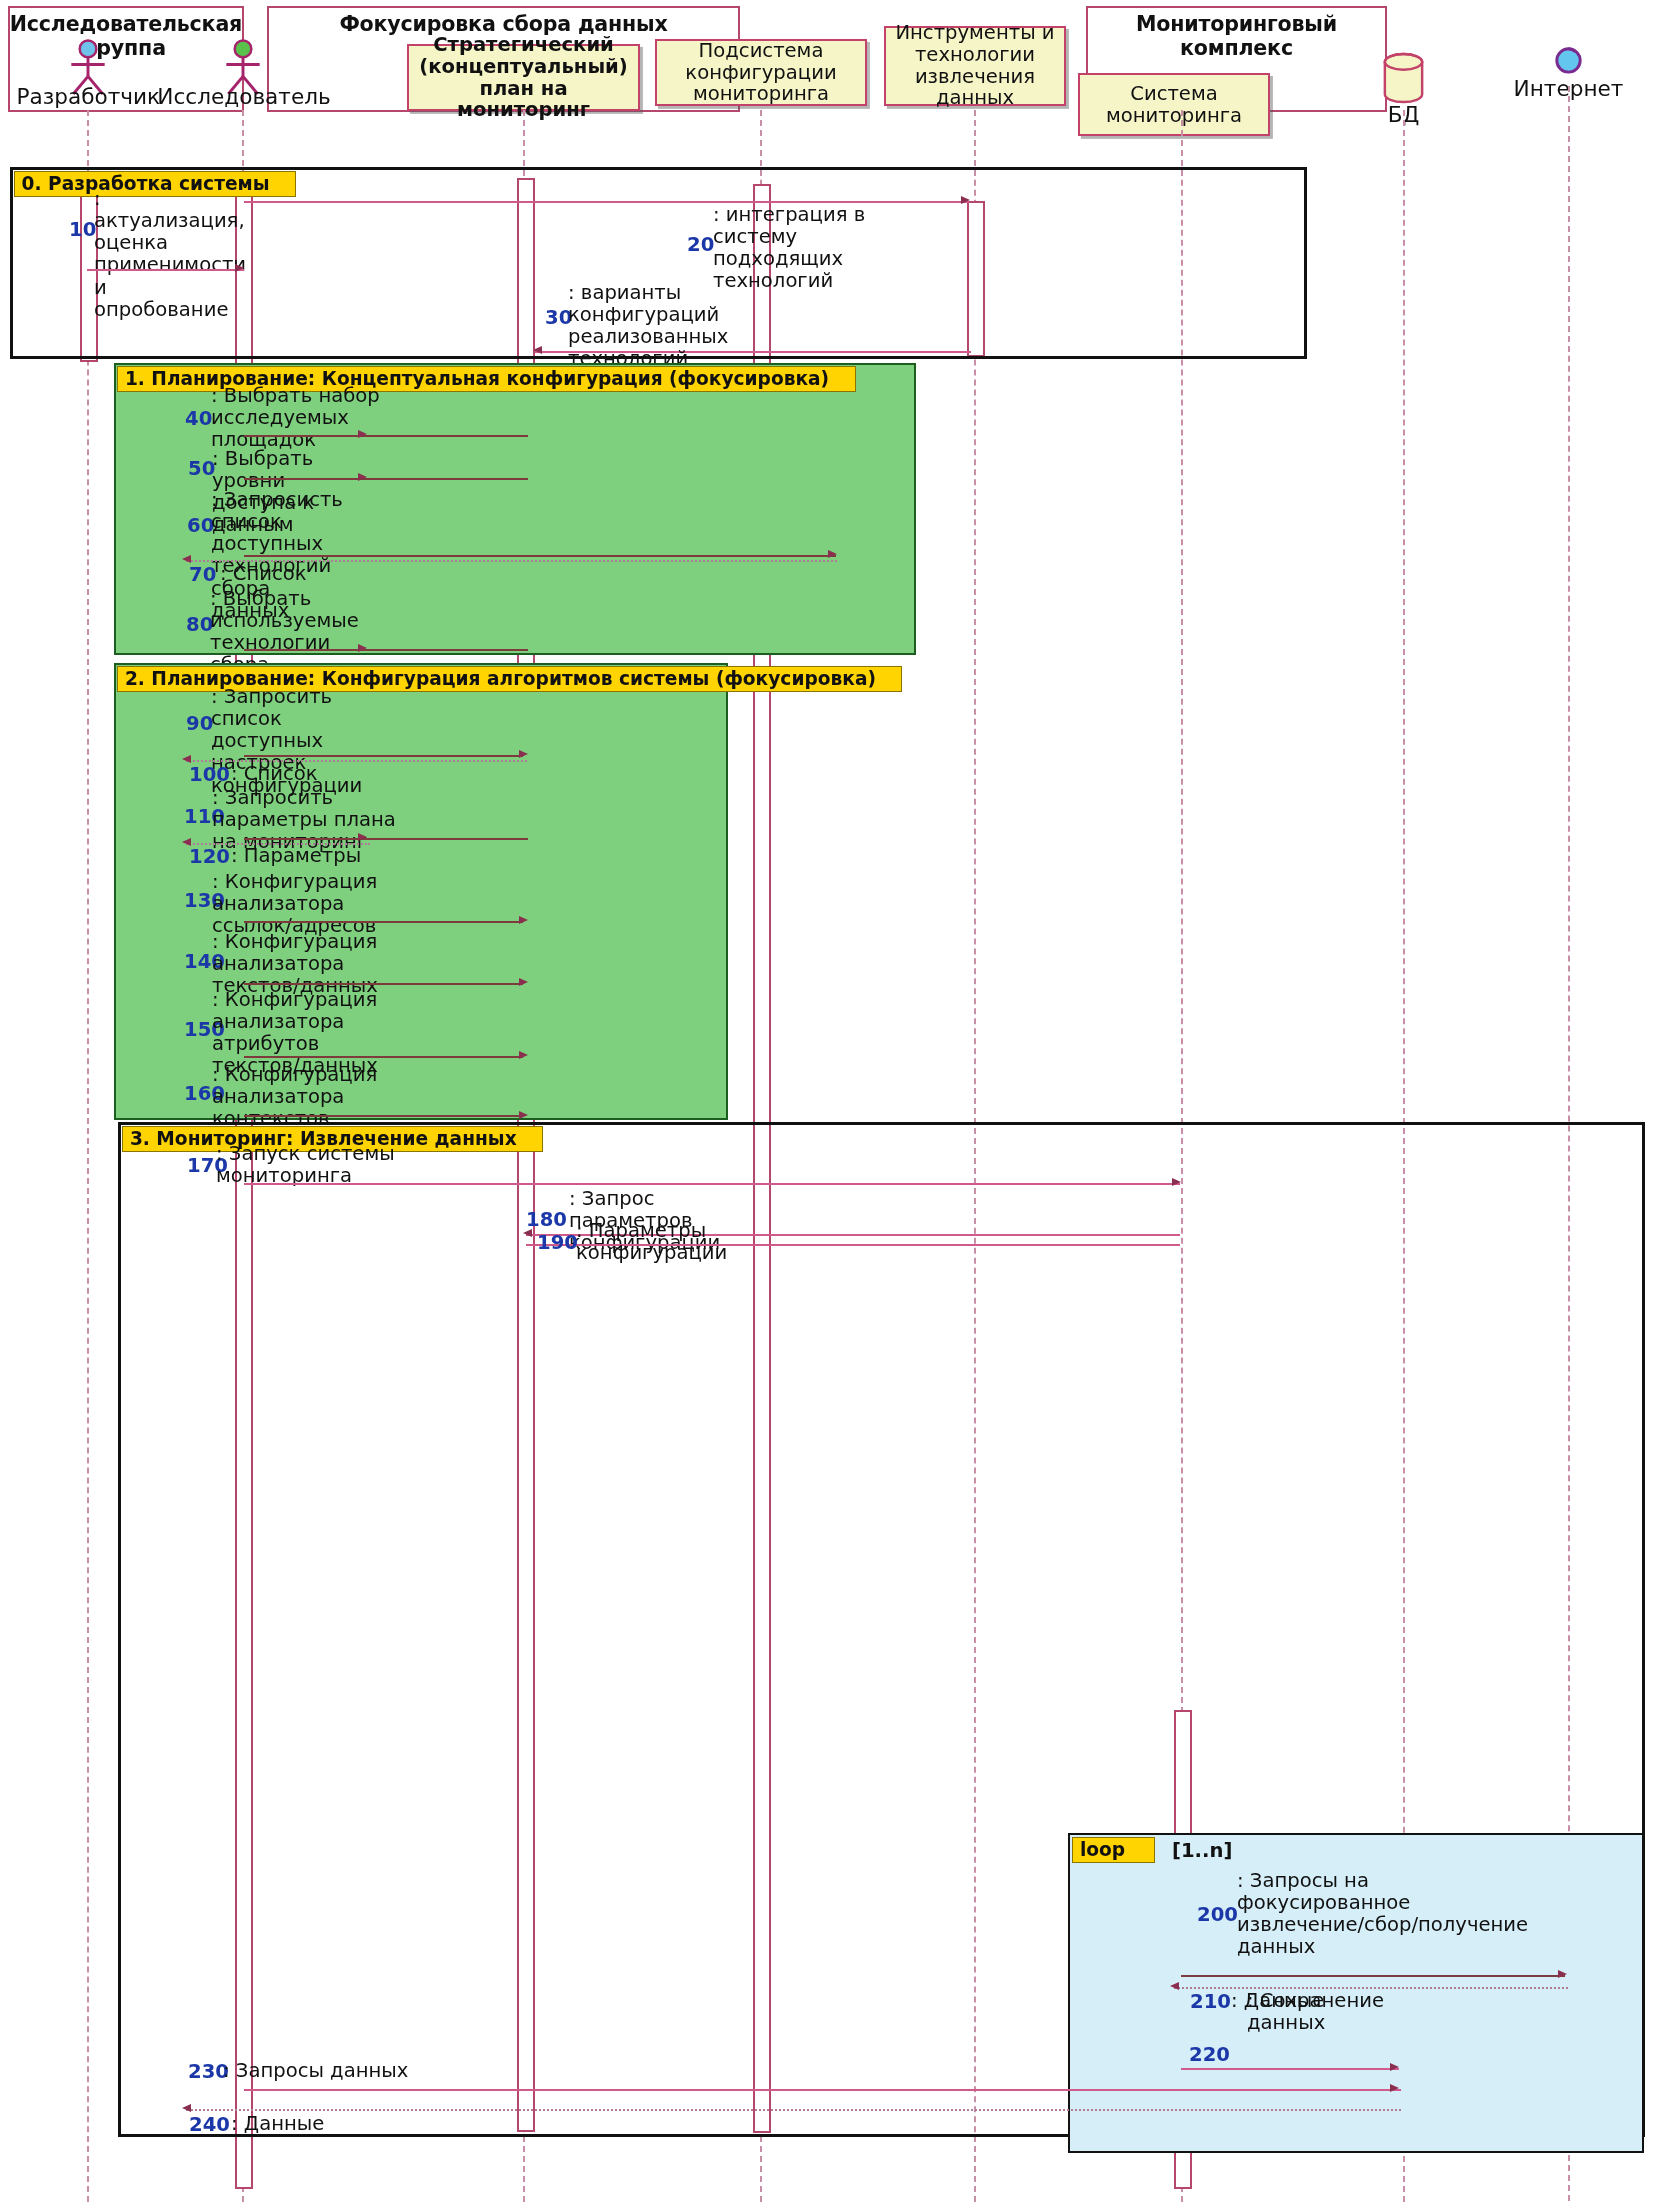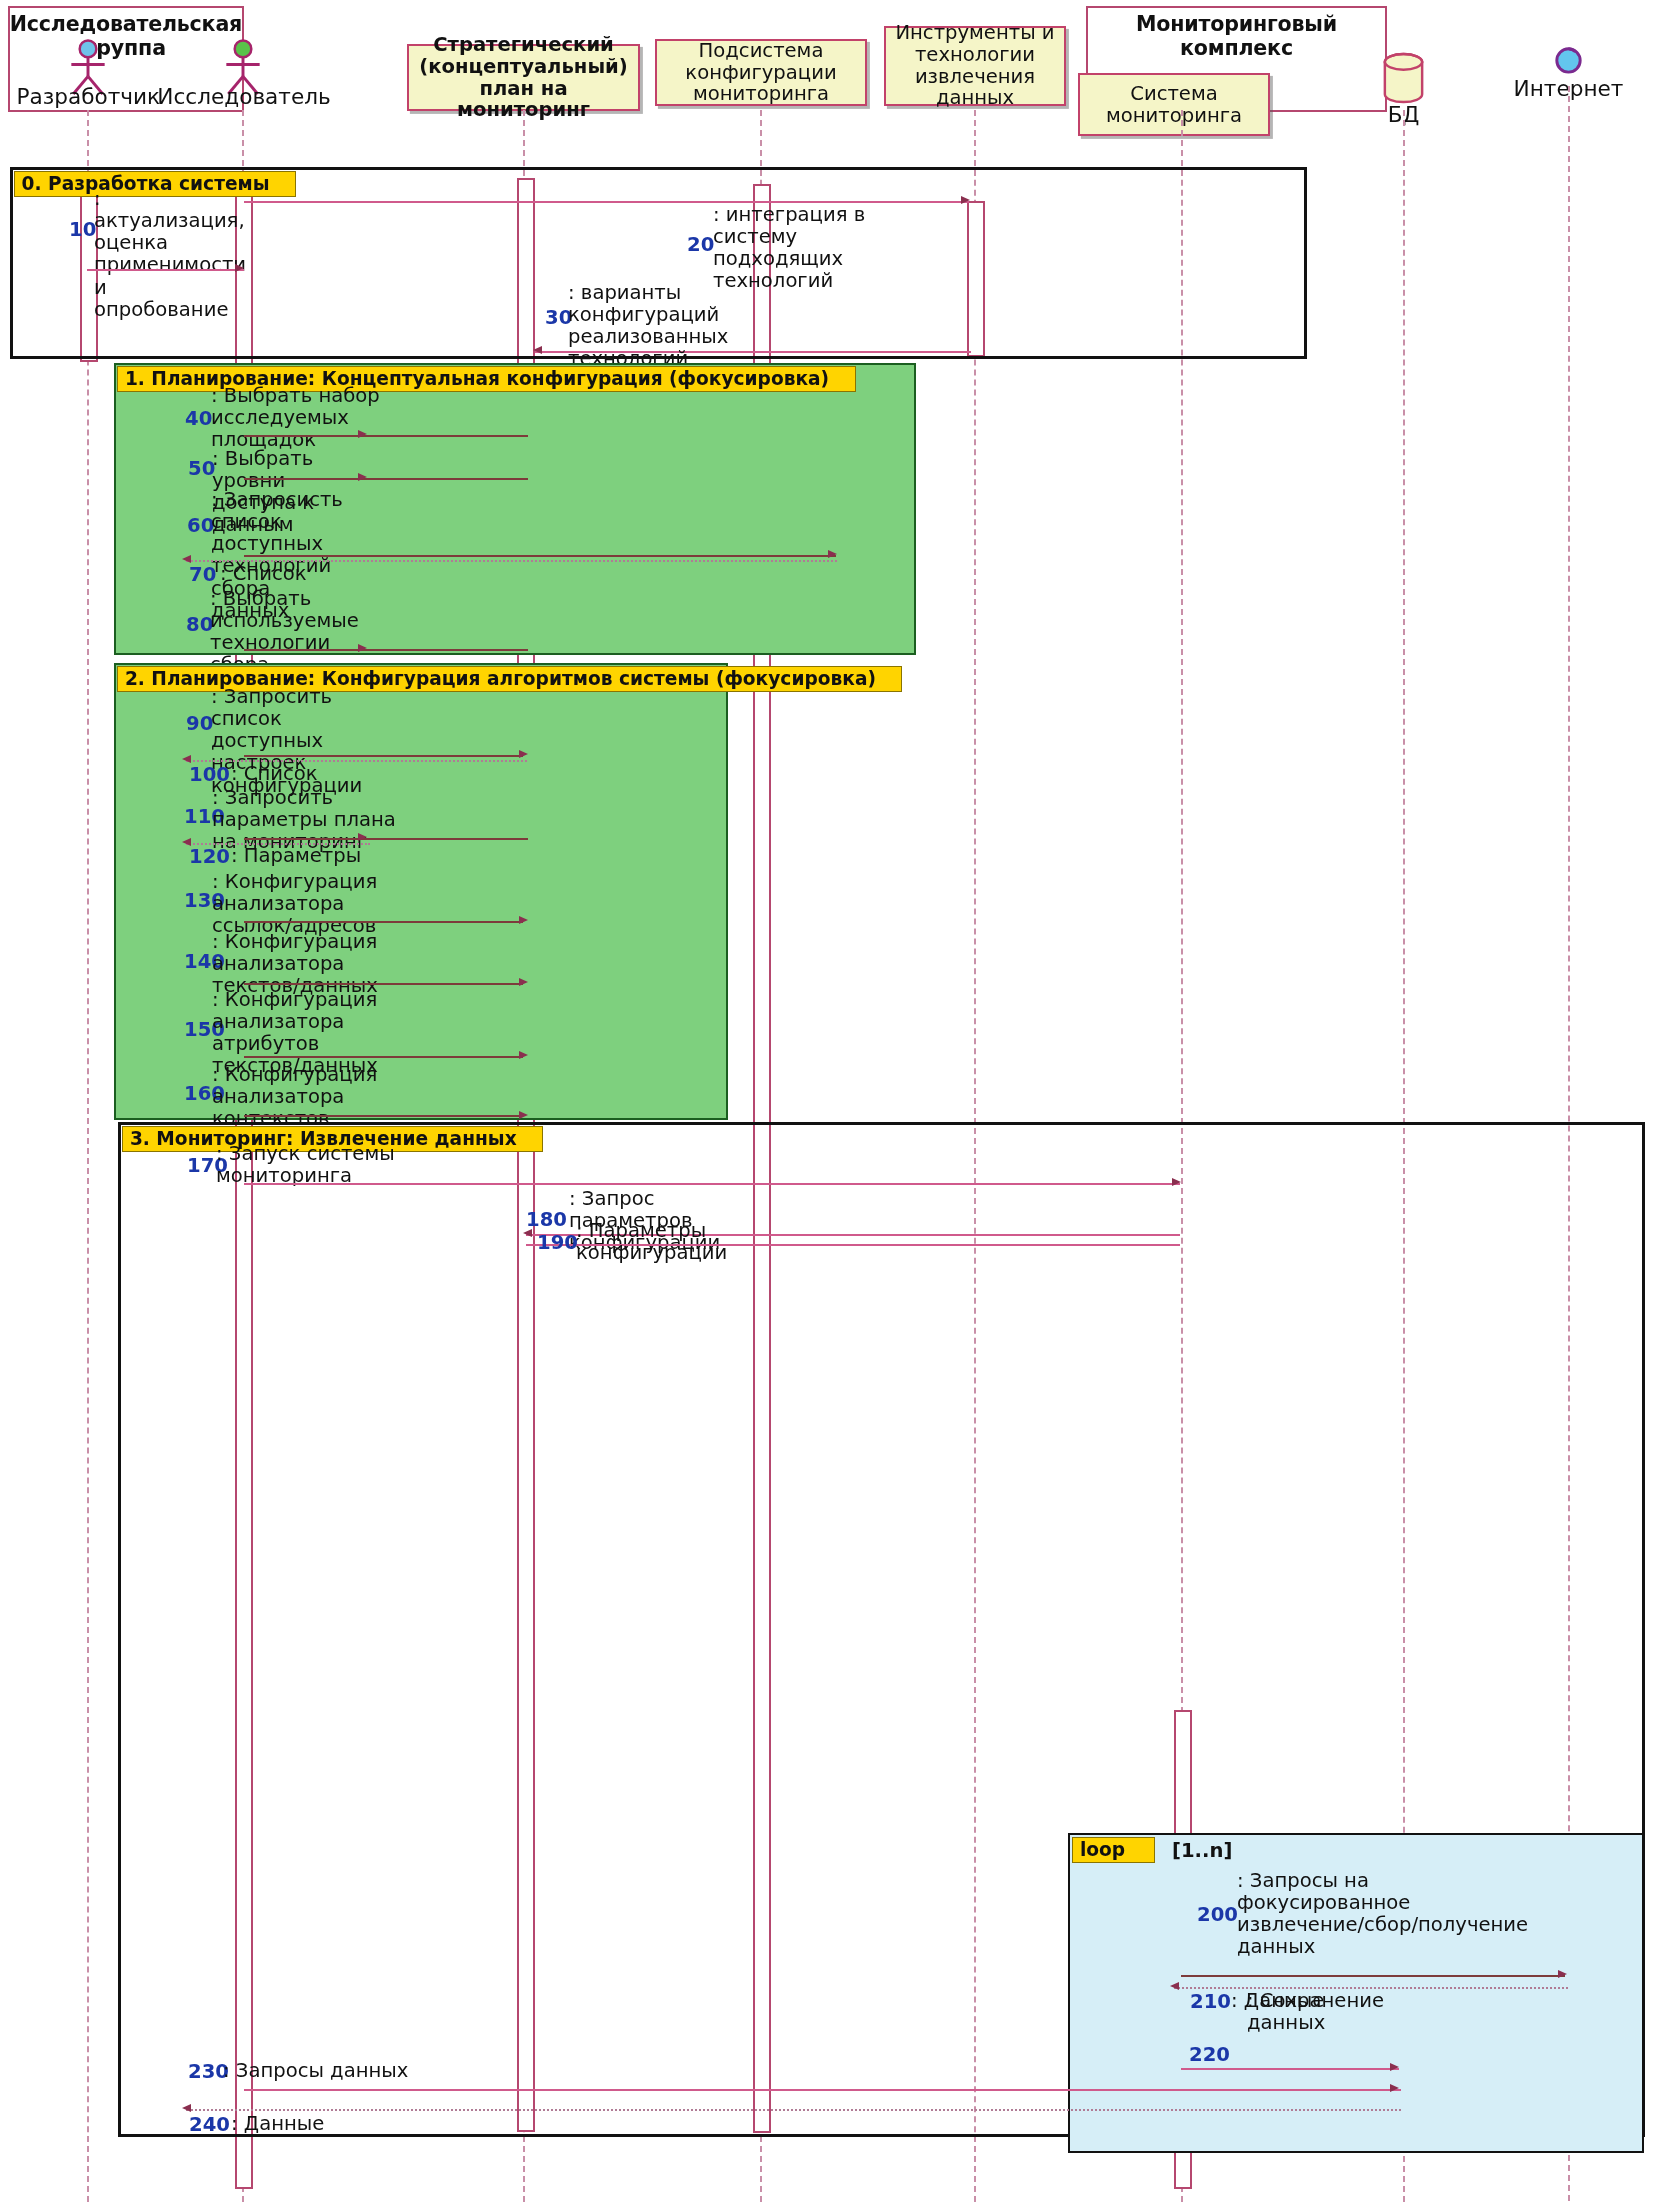--- a/index.html
+++ b/index.html
@@ -57,20 +57,23 @@
   .db-cyl{position:absolute;}
 </style>
 </head>
 <body>
 
 <div id="stage">
 
   <div class="abs group-box" style="left:7.8px;top:5.9px;width:236px;height:106px;">
     <div class="group-title">Исследовательская группа</div>
   </div>
+  <div class="abs group-box" style="left:267px;top:5.9px;width:473px;height:106px;">
+    <div class="group-title">Фокусировка сбора данных</div>
+  </div>
   <div class="abs group-box" style="left:1086px;top:5.9px;width:301px;height:106px;">
     <div class="group-title">Мониторинговый комплекс</div>
   </div>
 
   <div class="abs" style="left:39px;top:39px;width:98px;height:57px;">
     <svg width="98" height="57" viewBox="0 0 100 58">
       <circle cx="50" cy="10" r="8.5" fill="#6fc2ea" stroke="#a6246b" stroke-width="2.5"></circle>
       <line x1="50" y1="19" x2="50" y2="38" stroke="#a6246b" stroke-width="3"></line>
       <line x1="33" y1="26" x2="67" y2="26" stroke="#a6246b" stroke-width="3"></line>
       <line x1="50" y1="38" x2="35" y2="56" stroke="#a6246b" stroke-width="3"></line>

